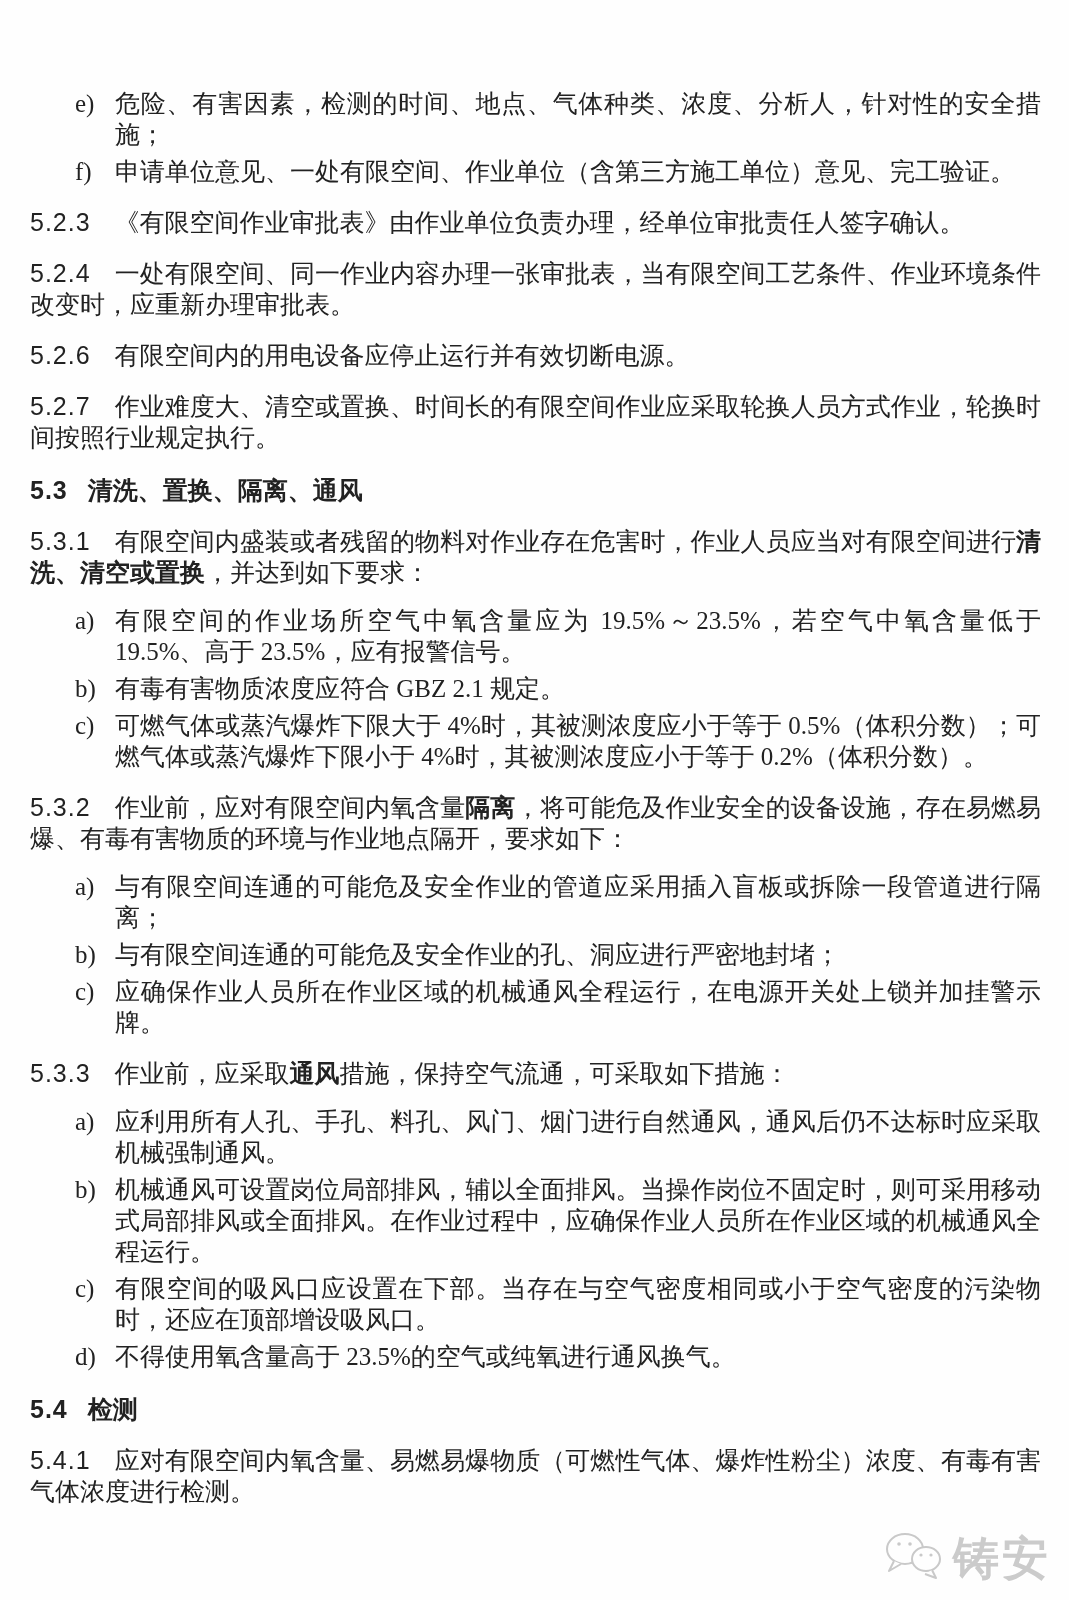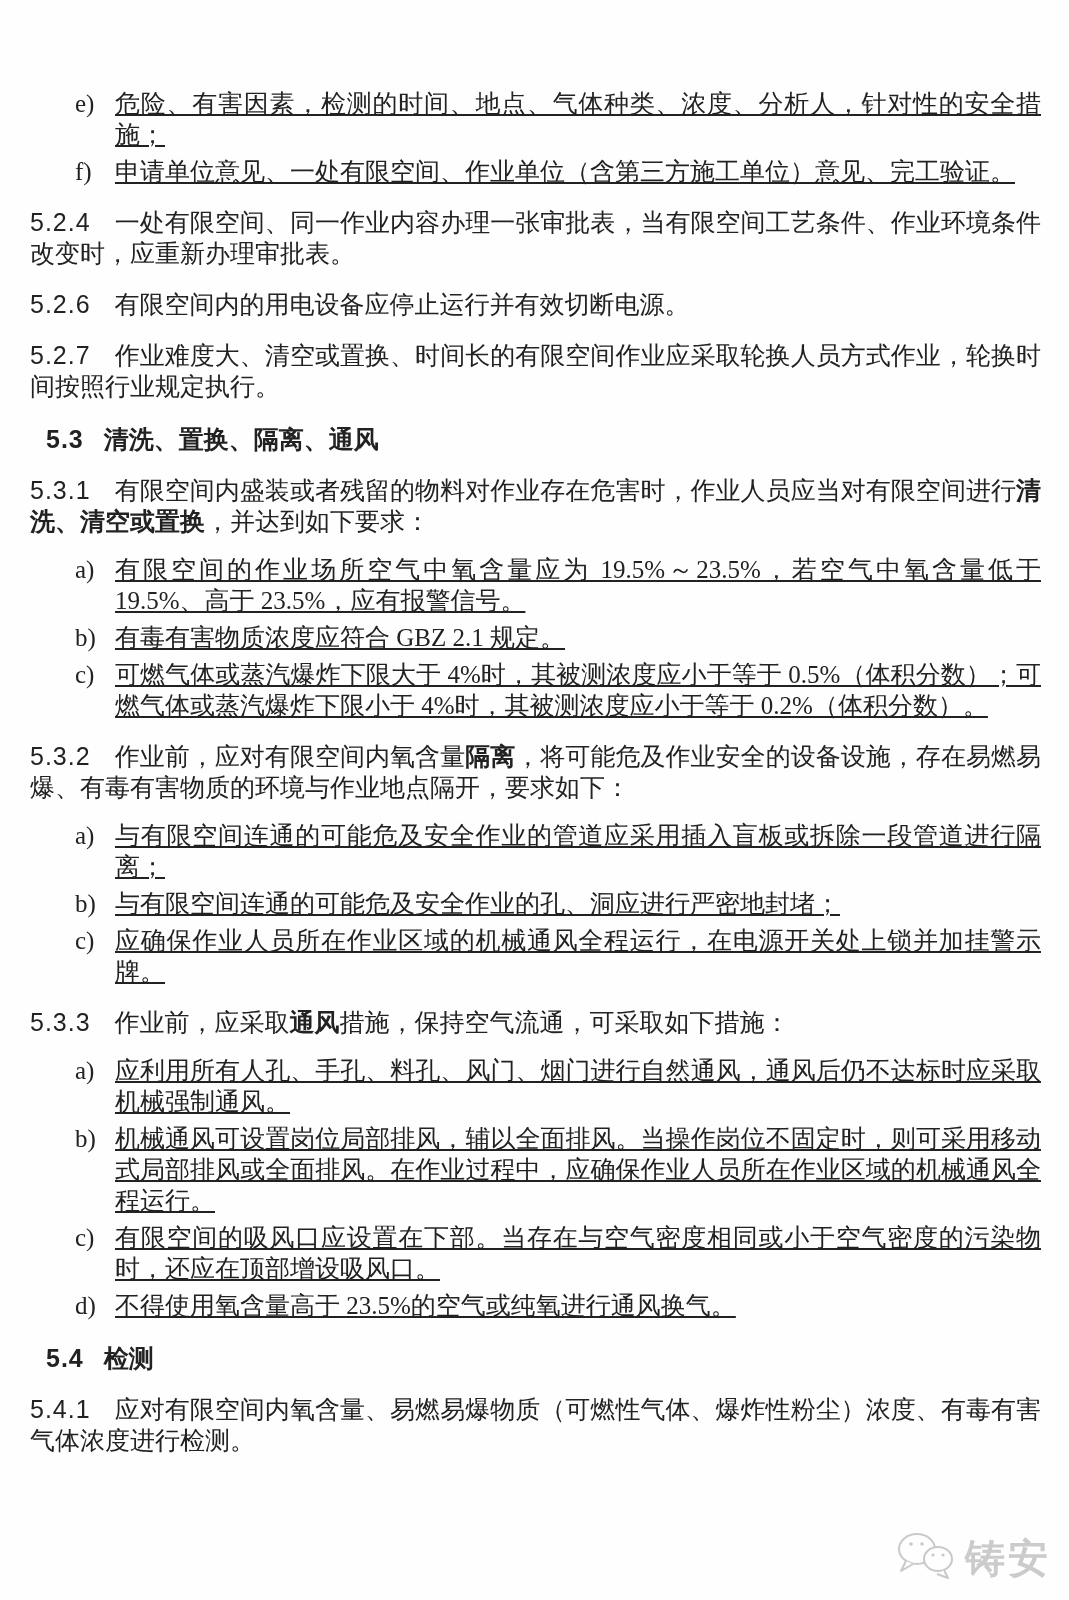--- a/index.html
+++ b/index.html
@@ -22,21 +22,21 @@
     text-align:justify;
   }
   .clause .num{
     font-family:"Liberation Sans","DejaVu Sans",sans-serif;
     letter-spacing:1px;
     margin-right:24px;
     white-space:nowrap;
   }
   
   .heading{
-    margin:22px 0 0 16px;
+    margin:22px 0 0 0;
     font-family:"Liberation Sans","DejaVu Sans",sans-serif;
     font-weight:700;
   }
   .heading .num{
     letter-spacing:1px;
     margin-right:20px;
   }
   
   .li{
     display:flex;
@@ -44,39 +44,38 @@
     padding-left:45px;
   }
   .li.gap{ margin-top:17px; }
   .li .marker{
     flex:0 0 40px;
     width:40px;
   }
   .li .li-body{
     flex:1;
     text-align:justify;
-    text-decoration:underline;
   }
   
   .b{
     font-family:"Liberation Sans","DejaVu Sans",sans-serif;
     font-weight:700;
   }
   
   .watermark{
     position:absolute;
     right:18px;
     bottom:12px;
     display:flex;
     align-items:center;
     gap:6px;
   }
   .wm-text{
     font-family:"Liberation Sans","DejaVu Sans",sans-serif;
-    font-size:40px;
+    font-size:46px;
     font-weight:700;
     color:#cbcbcb;
     letter-spacing:3px;
     text-shadow:1px 1px 0 #ffffff;
   }
 </style>
 </head>
 <body>
 
 <div class="page">
@@ -84,20 +83,21 @@
 
     <div class="li">
       <span class="marker">e)</span>
       <span class="li-body">危险、有害因素，检测的时间、地点、气体种类、浓度、分析人，针对性的安全措施；</span>
     </div>
     <div class="li">
       <span class="marker">f)</span>
       <span class="li-body">申请单位意见、一处有限空间、作业单位（含第三方施工单位）意见、完工验证。</span>
     </div>
 
+    <p class="clause"><span class="num">5.2.3</span><span>《有限空间作业审批表》由作业单位负责办理，经单位审批责任人签字确认。</span></p>
 
     <p class="clause"><span class="num">5.2.4</span><span>一处有限空间、同一作业内容办理一张审批表，当有限空间工艺条件、作业环境条件改变时，应重新办理审批表。</span></p>
 
 
     <p class="clause"><span class="num">5.2.6</span><span>有限空间内的用电设备应停止运行并有效切断电源。</span></p>
 
     <p class="clause"><span class="num">5.2.7</span><span>作业难度大、清空或置换、时间长的有限空间作业应采取轮换人员方式作业，轮换时间按照行业规定执行。</span></p>
 
     <p class="heading"><span class="num">5.3</span><span>清洗、置换、隔离、通风</span></p>
 

